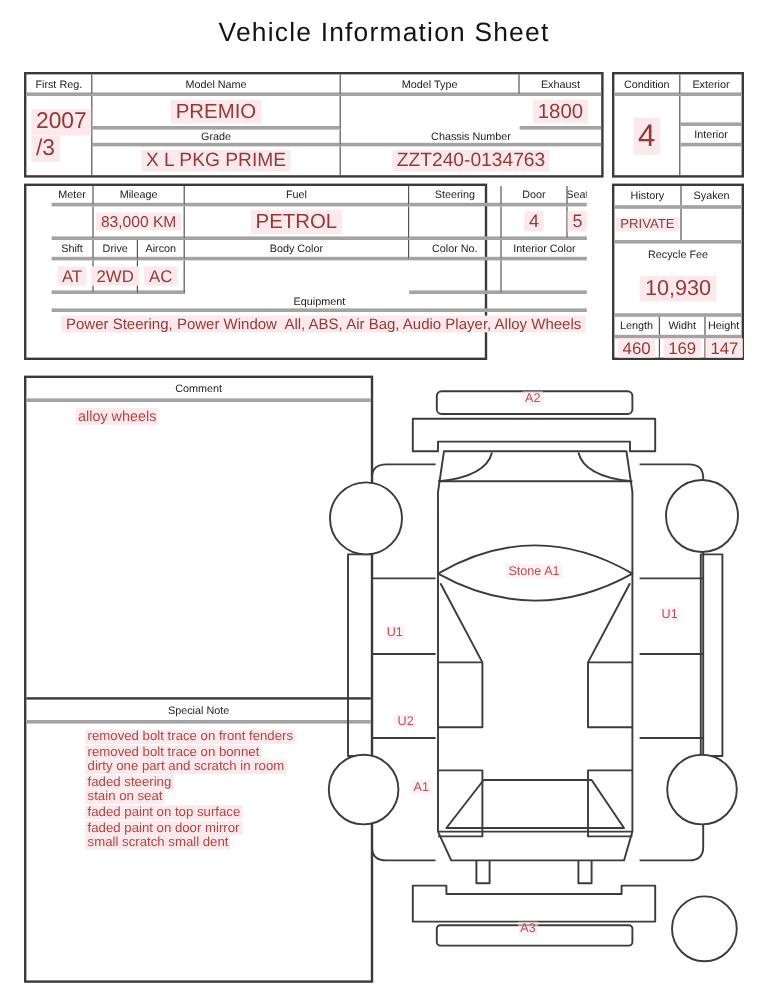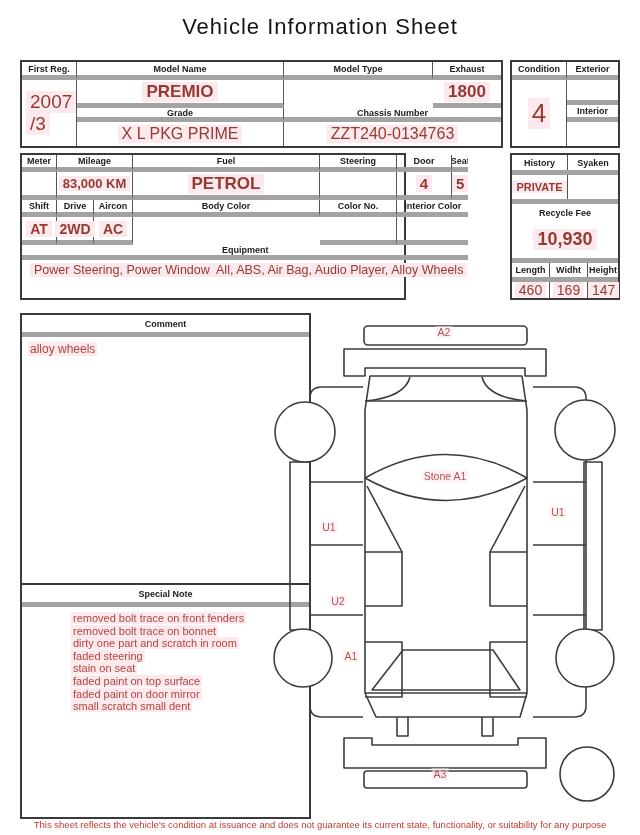--- a/index.html
+++ b/index.html
@@ -3,21 +3,21 @@
 <meta charset="utf-8">
 <style>
   html,body{margin:0;padding:0;background:#fff;}
   #page{position:relative;width:640px;height:835px;background:#ffffff;
         font-family:"Liberation Sans",sans-serif;overflow:hidden;}
   .title{position:absolute;left:0;top:14px;width:100%;text-align:center;
          font-size:22px;letter-spacing:1px;color:#141414;font-weight:500;}
   
   .box{position:absolute;border:2px solid #3a3a3a;box-sizing:border-box;background:#fff;}
   .br{border-right:1px solid #555;}
-  .bb{border-bottom:5px solid #a3a3a3;font-weight:bold;}
+  .bb{border-bottom:3px solid #a3a3a3;}
   .lbl{font-size:9px;color:#1b1b1b;display:flex;align-items:center;justify-content:center;
        white-space:nowrap;overflow:hidden;}
   .val{color:#963a31;display:flex;align-items:center;justify-content:center;white-space:nowrap;}
   .val>span{background:#fce9ee;padding:0 4px;}
   
   #box-vehicle{left:20px;top:60px;width:483px;height:88px;display:grid;
     grid-template-columns:55px 207px 149px 1fr;grid-template-rows:18px 28px 14px 1fr;}
   .g-r1c1{grid-area:1/1/2/2}.g-firstreg{grid-area:2/1/5/2;flex-direction:column;align-items:flex-start;padding-left:4px;}
   .g-r1c2{grid-area:1/2/2/3}.g-r1c3{grid-area:1/3/2/4}.g-r1c4{grid-area:1/4/2/5}
   .g-r2c2{grid-area:2/2/3/3}.g-r2c3{grid-area:2/3/3/4}.g-r2c4{grid-area:2/4/3/5}
@@ -26,21 +26,21 @@
   .fs19{font-size:19px}.fs17{font-size:17px}.fs16{font-size:16px}
   
   #box-condition{left:510px;top:60px;width:110px;height:88px;display:grid;
     grid-template-columns:55px 1fr;grid-template-rows:18px 25px 17px 1fr;}
   .g2-r1c1{grid-area:1/1/2/2}.g2-r1c2{grid-area:1/2/2/3}
   .g2-cond{grid-area:2/1/5/2;font-size:26px;}
   .g2-ext{grid-area:2/2/3/3}.g2-inth{grid-area:3/2/4/3}.g2-intv{grid-area:4/2/5/3}
   
   #box-specs{left:20px;top:153px;width:386px;height:147px;display:grid;
     grid-template-columns:35px 37px 39px 187px 77px 55px 1fr;
-    grid-template-rows:17px 28px 17px 28px 15px 1fr;}
+    grid-template-rows:17px 28px 17px 28px 15px 1fr;padding-left:21px;}
   .s-meterh{grid-area:1/1/2/2}.s-mileageh{grid-area:1/2/2/4}.s-fuelh{grid-area:1/4/2/5}
   .s-steeringh{grid-area:1/5/2/6}.s-doorh{grid-area:1/6/2/7}.s-seath{grid-area:1/7/2/8}
   .s-meterv{grid-area:2/1/3/2}.s-mileagev{grid-area:2/2/3/4;font-size:13px}
   .s-fuelv{grid-area:2/4/3/5;font-size:17px}.s-steeringv{grid-area:2/5/3/6}
   .s-doorv{grid-area:2/6/3/7;font-size:15px}.s-seatv{grid-area:2/7/3/8;font-size:15px}
   .s-shifth{grid-area:3/1/4/2}.s-driveh{grid-area:3/2/4/3}.s-airconh{grid-area:3/3/4/4}
   .s-bodych{grid-area:3/4/4/5}.s-colornoh{grid-area:3/5/4/6}.s-intch{grid-area:3/6/4/8}
   .s-shiftv{grid-area:4/1/5/2;font-size:14px}.s-drivev{grid-area:4/2/5/3;font-size:14px}
   .s-airconv{grid-area:4/3/5/4;font-size:14px}.s-bodycv{grid-area:4/4/5/5;font-size:17px}
   .s-colornov{grid-area:4/5/5/6}.s-intcv{grid-area:4/6/5/8}
@@ -51,21 +51,21 @@
   #box-history{left:510px;top:153px;width:110px;height:147px;display:flex;flex-direction:column;}
   .h-row{display:flex;}
   .h-c55{width:55px;flex:none;}
   .h-c37{width:37px;flex:none;}
   .h-flex{flex:1;}
   
   #box-notes{left:20px;top:313px;width:291px;height:506px;display:flex;flex-direction:column;}
   .n-hdr{height:17px;flex:none;}
   .n-comment{height:236px;flex:none;border-bottom:2px solid #3a3a3a;color:#b4453c;
      font-size:12px;padding:5px 6px;}
-  .n-comment>span{background:#fce9ee;padding:0 2px;}
+  .n-comment>span{background:#fce9ee;padding:0 2px;margin-left:35px;}
   .n-notes{flex:1;padding:5px 6px;color:#b4453c;font-size:11px;line-height:12.6px;margin-left:43px;}
   .n-notes div>span{background:#fce9ee;padding:0 2px;}
   
   #diagram{position:absolute;left:270px;top:310px;width:366px;height:500px;}
   #diagram svg{position:absolute;left:0;top:0;}
   .dlabel{position:absolute;transform:translate(-50%,-50%);color:#c0504d;font-size:10.5px;
      white-space:nowrap;background:rgba(252,233,238,.55);padding:0 2px;}
   
   #footer{position:absolute;left:0;top:819px;width:100%;text-align:center;
      color:#c23a2e;font-size:9.5px;}
@@ -250,15 +250,14 @@
     </svg>
     <span class="dlabel" style="left:174px;top:22px;">A2</span>
     <span class="dlabel" style="left:175px;top:166px;">Stone A1</span>
     <span class="dlabel" style="left:59px;top:217px;">U1</span>
     <span class="dlabel" style="left:288px;top:202px;">U1</span>
     <span class="dlabel" style="left:68px;top:291px;">U2</span>
     <span class="dlabel" style="left:81px;top:346px;">A1</span>
     <span class="dlabel" style="left:170px;top:464px;">A3</span>
   </div>
 
-  <div id="footer">This sheet reflects the vehicle's condition at issuance and does not guarantee its current state, functionality, or suitability for any purpose</div>
 
 </div>
 
 </body></html>

